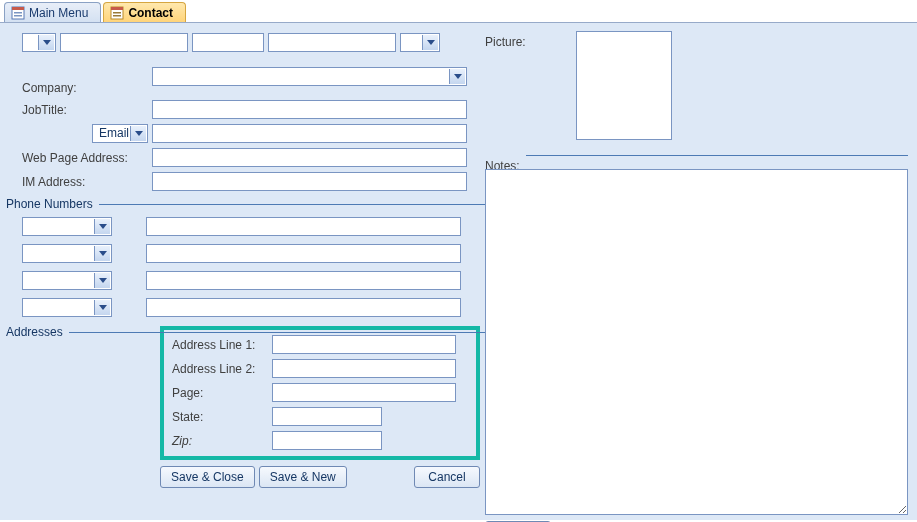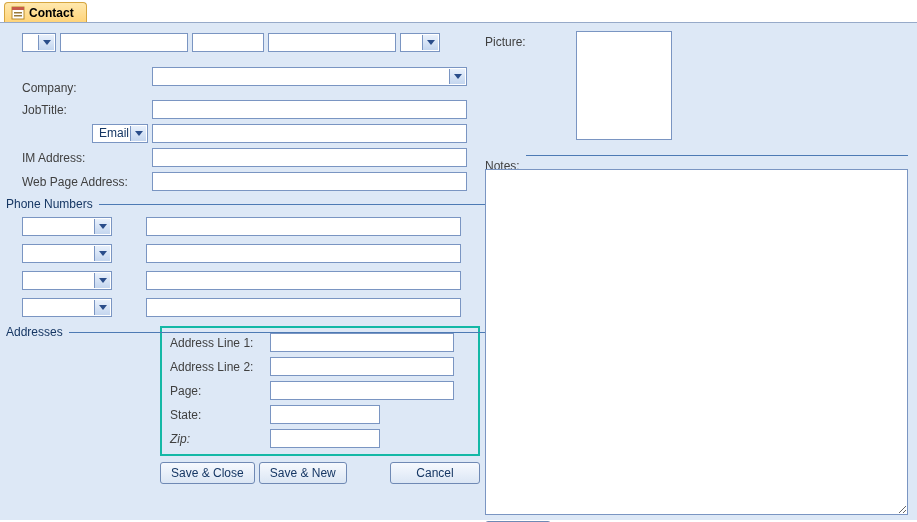--- a/index.html
+++ b/index.html
@@ -129,21 +129,21 @@
     position: absolute;
     left: 485px; top: 146px;
     width: 423px; height: 346px;
     background: #fff;
     border: 1px solid #7a95c2;
   }
   .left-col {
     width: 470px;
   }
   .addr-box {
-    border: 2px solid #14b8a6;
+    border: 4px solid #14b8a6;
     padding: 5px 8px 6px 8px;
     width: 320px;
     margin-left: 148px;
   }
   .btn {
     border: 1px solid #6f89b4;
     background: linear-gradient(#f6f9fe,#dbe6f4);
     height: 22px;
     padding: 0 10px;
     font-size: 12px;
@@ -161,20 +161,31 @@
   .print-btn-wrap {
     position: absolute;
     left: 485px;
     top: 498px;
   }
 </style>
 </head>
 <body>
 
 <div class="tabs">
+  <div class="tab">
+    <span class="tab-icon">
+      <svg viewBox="0 0 14 14">
+          <rect x="1" y="1" width="12" height="12" fill="#fff" stroke="#5779b4"></rect>
+          <rect x="1" y="1" width="12" height="3" fill="#c75a4a"></rect>
+          <rect x="3" y="6" width="8" height="1.5" fill="#7a95c2"></rect>
+          <rect x="3" y="9" width="8" height="1.5" fill="#7a95c2"></rect>
+        </svg>
+    </span>
+    <span>Main Menu</span>
+  </div>
   <div class="tab active">
     <span class="tab-icon">
       <svg viewBox="0 0 14 14">
           <rect x="1" y="1" width="12" height="12" fill="#fff" stroke="#b88a2c"></rect>
           <rect x="1" y="1" width="12" height="3" fill="#c75a4a"></rect>
           <rect x="3" y="6" width="8" height="1.5" fill="#9a7a3a"></rect>
           <rect x="3" y="9" width="8" height="1.5" fill="#9a7a3a"></rect>
         </svg>
     </span>
     <span>Contact</span>
@@ -213,26 +224,26 @@
     <div class="row" style="margin-left:10px;">
       <span style="width:130px; text-align:right; padding-right:4px; display:flex; justify-content:flex-end;">
         <span class="select" style="width:56px;">
           <span>Email</span><span class="arrow"></span>
         </span>
       </span>
       <input class="input" style="width: 315px;" value="">
     </div>
 
     <div class="row" style="margin-left:10px;">
+      <span class="label" style="width:130px;">Web Page Address:</span>
+      <input class="input" style="width: 315px;" value="">
+    </div>
+
+    <div class="row" style="margin-left:10px;">
       <span class="label" style="width:130px;">IM Address:</span>
-      <input class="input" style="width: 315px;" value="">
-    </div>
-
-    <div class="row" style="margin-left:10px;">
-      <span class="label" style="width:130px;">Web Page Address:</span>
       <input class="input" style="width: 315px;" value="">
     </div>
 
     <div class="section-header" style="width:480px;text-align:center;">
       <span class="title">Phone Numbers</span>
       <span class="line"></span>
     </div>
 
     <div class="row" style="margin-left:10px; gap:34px; margin-bottom:8px;">
       <span class="select" style="width:90px;"><span></span><span class="arrow"></span></span>
@@ -277,21 +288,21 @@
       <div class="row" style="margin-bottom:0;">
         <span class="label" style="width:100px;font-style:italic;">Zip:</span>
         <input class="input" style="width: 110px;" value="">
       </div>
     </div>
 
     <div class="btn-row">
       <button class="btn">Save &amp; Close</button>
       <button class="btn">Save &amp; New</button>
       <div style="flex:1;"></div>
-      <button class="btn" style="width:90px;">Cancel</button>
+      <button class="btn" style="width:66px;">Cancel</button>
     </div>
 
   </div>
 
   <span class="label picture-label">Picture:</span>
   <div class="picture-box"></div>
 
   <span class="label notes-label">Notes:</span>
   <div class="section-header notes-line">
       <span class="line"></span>

